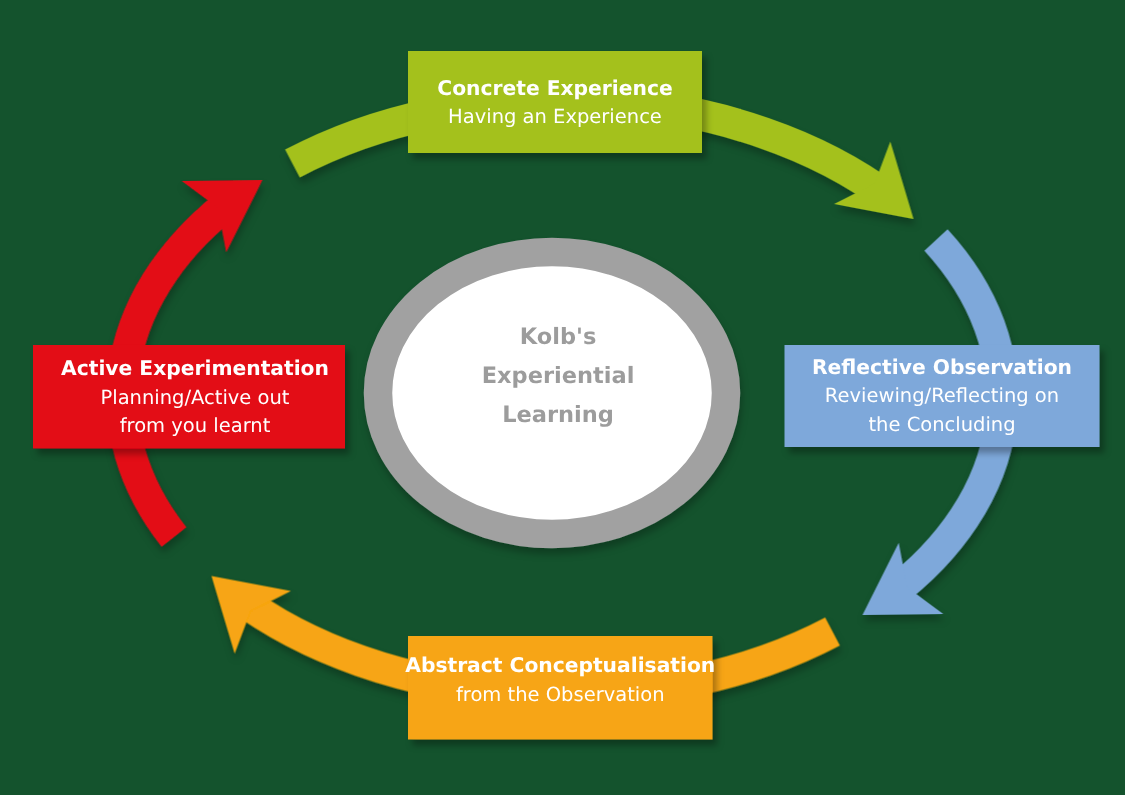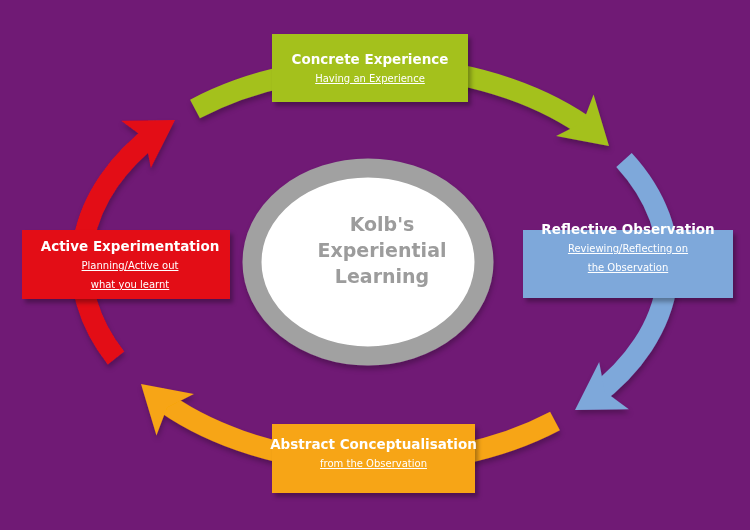--- a/index.html
+++ b/index.html
@@ -4,59 +4,58 @@
 <style>
   html, body { margin: 0; padding: 0; }
   body {
     font-family: "DejaVu Sans", "Liberation Sans", sans-serif;
     background: #ffffff;
   }
   .canvas {
     position: relative;
     width: 750px;
     height: 530px;
-    background: #701a75;
+    background: #14532d;
     overflow: hidden;
   }
   .canvas svg { position: absolute; left: 0; top: 0; }
 
   .stage {
     position: absolute;
     display: flex;
     flex-direction: column;
     justify-content: center;
     align-items: center;
     color: #ffffff;
     text-align: center;
   }
   .stage .title {
     font-weight: bold;
     font-size: 13.5px;
     line-height: 20px;
     white-space: nowrap;
   }
   .stage .sub {
-    font-size: 10px;
+    font-size: 13px;
     line-height: 19px;
     white-space: nowrap;
-    text-decoration: underline;
   }
   .stage-top    { left: 272px; top: 34px;  width: 196px; height: 68px; }
-  .stage-right  { left: 523px; top: 214px; width: 210px; height: 68px; }
+  .stage-right  { left: 523px; top: 230px; width: 210px; height: 68px; }
   .stage-bottom { left: 272px; top: 424px; width: 203px; height: 58px; }
   .stage-left   { left: 22px;  top: 230px; width: 216px; height: 69px; }
 
   .center-label {
     position: absolute;
-    left: 272px;
+    left: 262px;
     top: 211px;
     width: 220px;
     text-align: center;
     font-weight: bold;
-    font-size: 19px;
+    font-size: 15px;
     line-height: 26px;
     color: #9c9c9c;
   }
 </style>
 </head>
 <body>
 
 <div class="canvas">
 
   <svg width="750" height="530" viewBox="0 0 750 530">
@@ -93,32 +92,32 @@
   </svg>
 
   <div class="stage stage-top">
     <div class="title">Concrete Experience</div>
     <div class="sub">Having an Experience</div>
   </div>
 
   <div class="stage stage-right">
     <div class="title">Reflective Observation</div>
     <div class="sub">Reviewing/Reflecting on</div>
-    <div class="sub">the Observation</div>
+    <div class="sub">the Concluding</div>
   </div>
 
   <div class="stage stage-bottom">
     <div class="title">Abstract Conceptualisation</div>
     <div class="sub">from the Observation</div>
   </div>
 
   <div class="stage stage-left">
     <div class="title">Active Experimentation</div>
     <div class="sub">Planning/Active out</div>
-    <div class="sub">what you learnt</div>
+    <div class="sub">from you learnt</div>
   </div>
 
   <div class="center-label">
     <div>Kolb's</div>
     <div>Experiential</div>
     <div>Learning</div>
   </div>
 
 </div>
 

